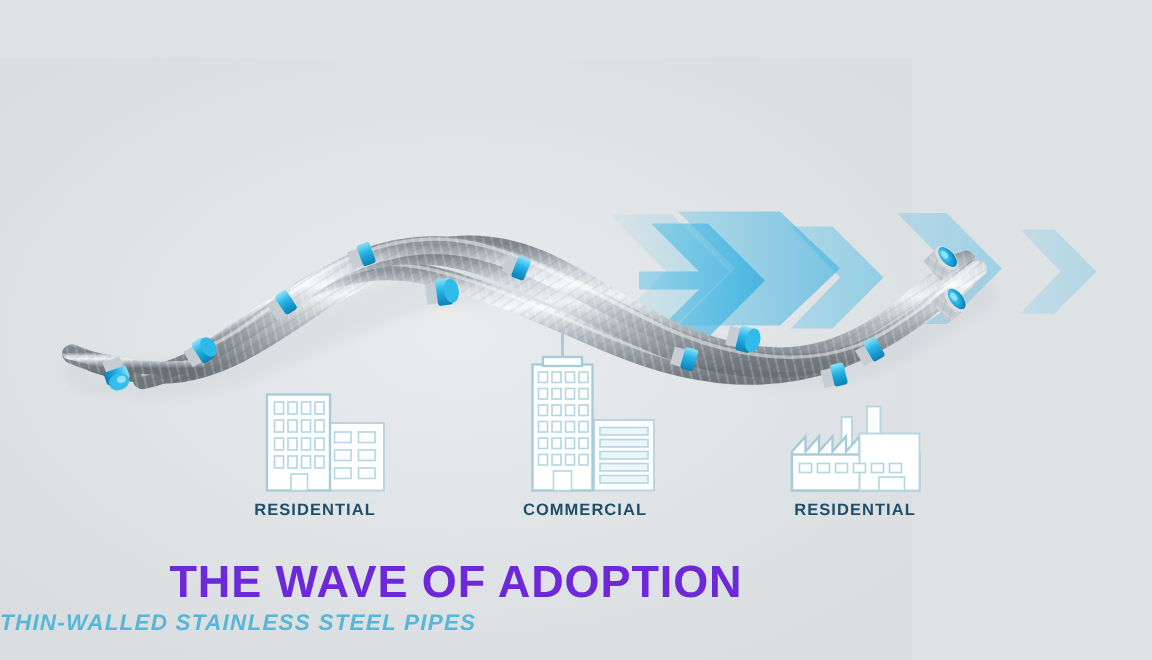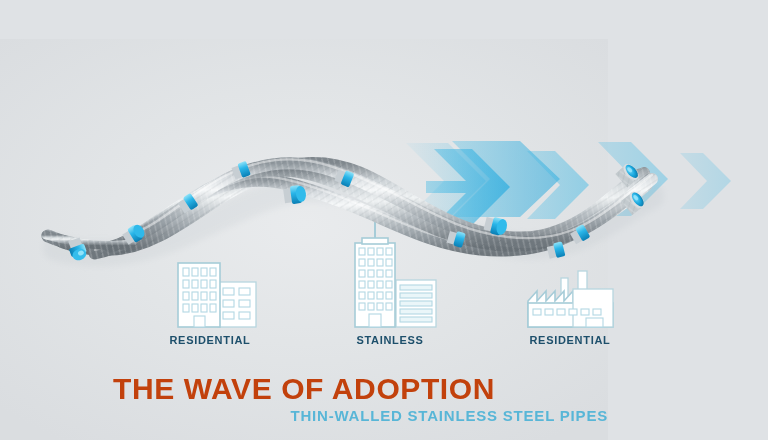--- a/index.html
+++ b/index.html
@@ -11,27 +11,27 @@
   }
   #stage{position:absolute;inset:0;width:608px;height:440px;margin-top:39px;}
   .bg-gradient{
     position:absolute;inset:0;
     background:radial-gradient(ellipse 70% 60% at 50% 42%, #e9ebed 0%, #e2e5e7 45%, #dadde0 100%);
   }
   svg.layer{position:absolute;left:0;top:0;width:768px;height:440px;}
   .infographic-title{
     position:absolute;left:0;right:0;top:334px;text-align:center;
     font-size:30px;font-weight:bold;letter-spacing:0.6px;
-    color:#c2410c;line-height:1.05;
+    color:#6d28d9;line-height:1.05;
     white-space:nowrap;
   }
   .infographic-subtitle{
-    position:absolute;left:0;right:0;top:368px;text-align:right;
+    position:absolute;left:0;right:0;top:368px;text-align:left;
     font-size:15px;font-weight:bold;letter-spacing:0.8px;
-    color:#58b6d7;white-space:nowrap;
+    color:#58b6d7;white-space:nowrap;font-style:italic;
   }
   .cat-label{
     position:absolute;text-align:center;
     font-size:11px;font-weight:bold;letter-spacing:0.7px;
     color:#1d4f6b;white-space:nowrap;
   }
   #label-residential{left:110px;width:200px;top:295px;}
   #label-commercial{left:290px;width:200px;top:295px;}
   #label-industrial{left:470px;width:200px;top:295px;}
 </style>
@@ -336,19 +336,19 @@
         <rect x="-13" y="-9" width="13" height="18" fill="#c3cace"></rect>
         <rect x="-13" y="-9" width="13" height="18" fill="url(#braid)" opacity="0.5"></rect>
         <ellipse cx="0" cy="0" rx="5.5" ry="9.5" fill="#d9dee1"></ellipse>
         <ellipse cx="1" cy="0" rx="4.2" ry="8" fill="url(#portGrad)"></ellipse>
         <ellipse cx="0.5" cy="-2.5" rx="1.8" ry="3" fill="#9eeaff" opacity="0.75"></ellipse>
       </g>
     </g>
   </svg>
 
   <div class="cat-label" id="label-residential">RESIDENTIAL</div>
-  <div class="cat-label" id="label-commercial">STAINLESS</div>
+  <div class="cat-label" id="label-commercial">COMMERCIAL</div>
   <div class="cat-label" id="label-industrial">RESIDENTIAL</div>
 
   <div class="infographic-title">THE WAVE OF ADOPTION</div>
   <div class="infographic-subtitle">THIN-WALLED STAINLESS STEEL PIPES</div>
 
 </div>
 
 </body></html>

